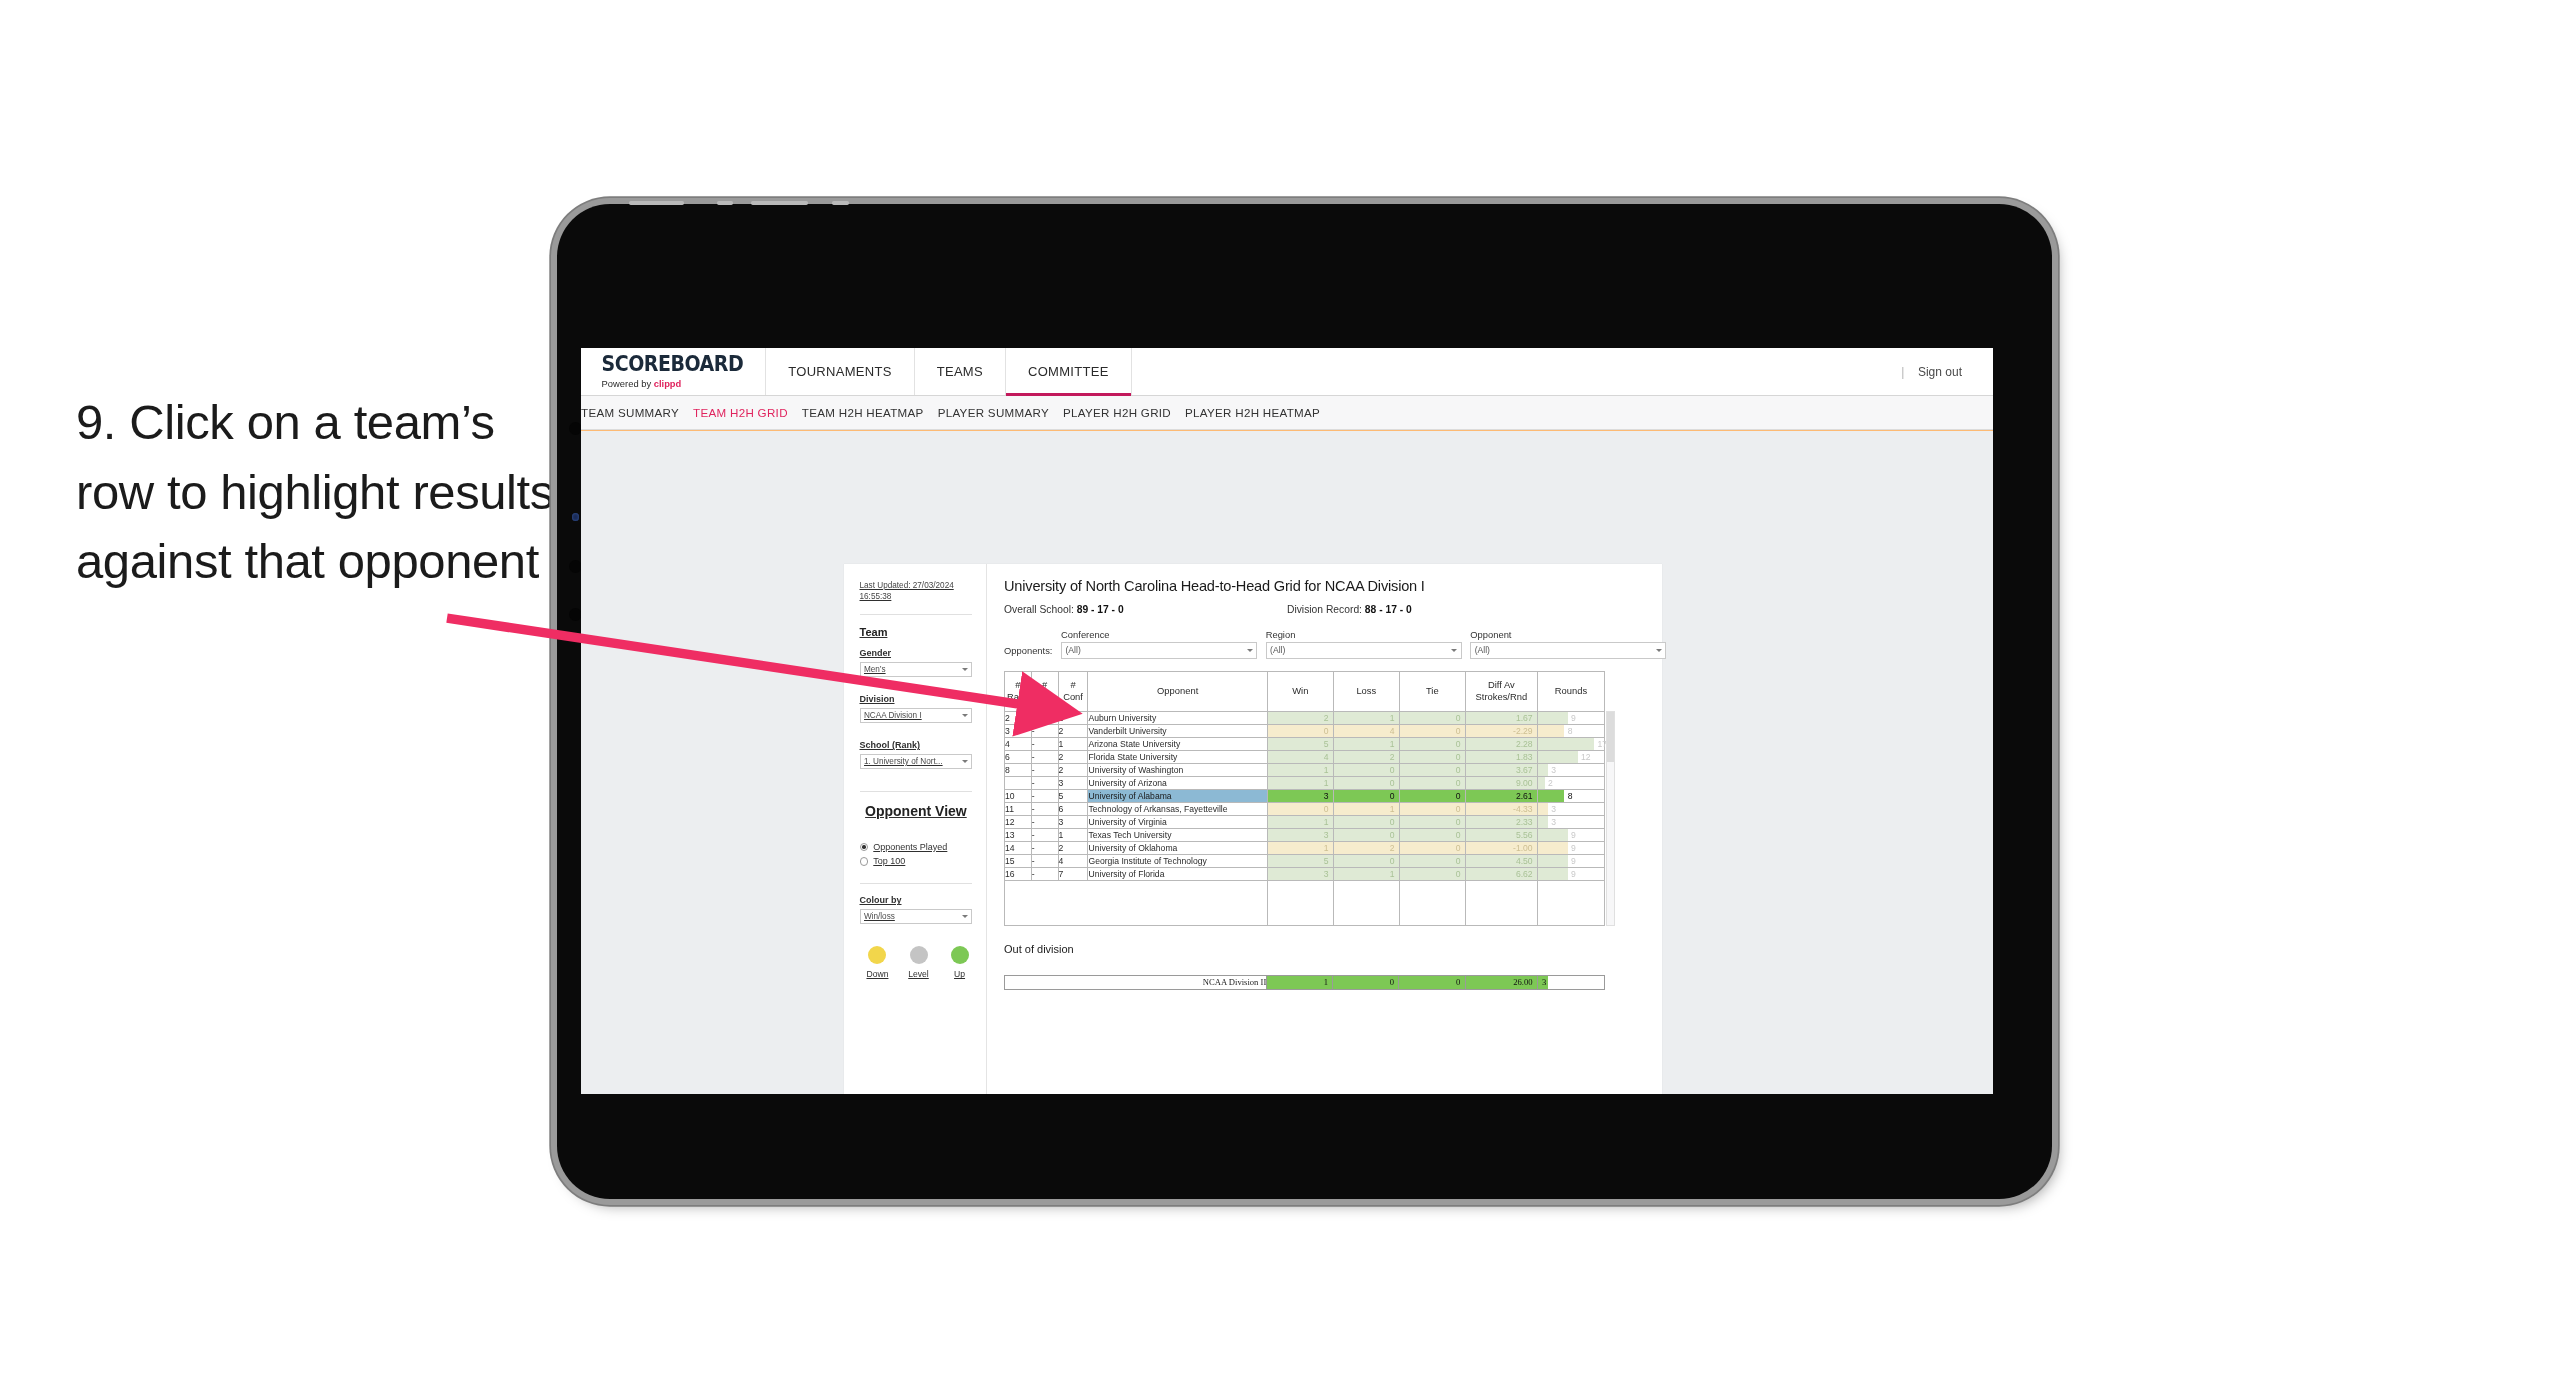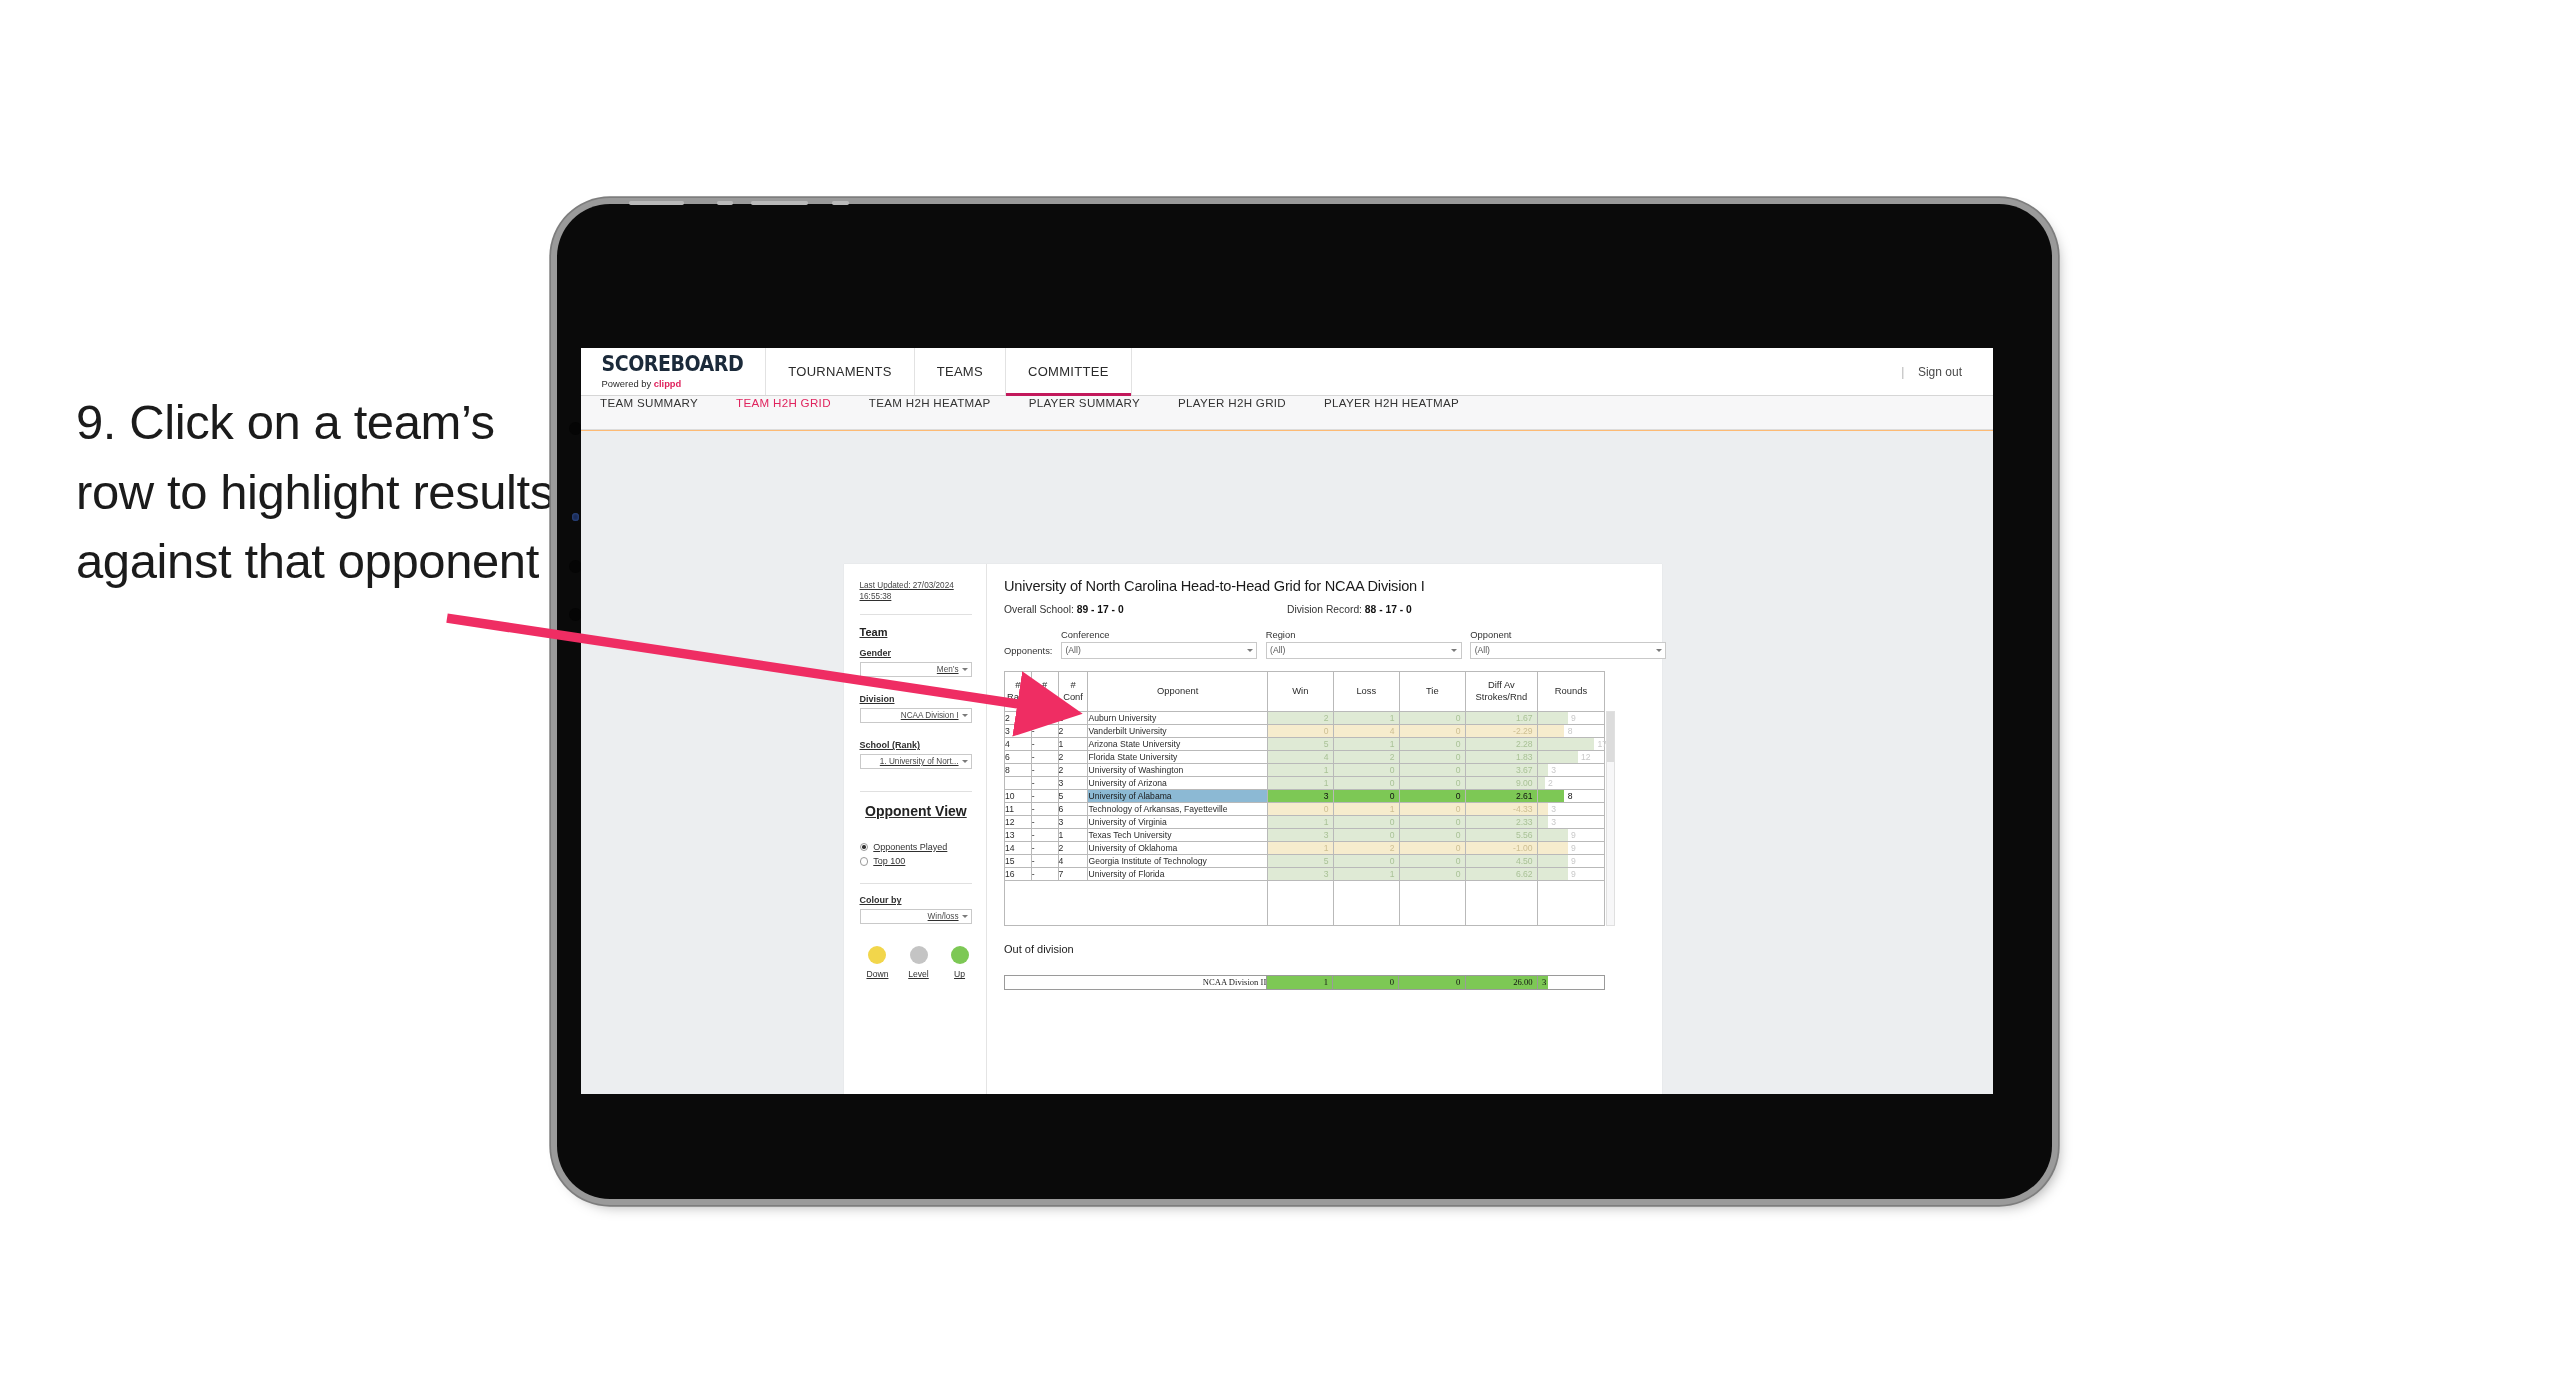--- a/index.html
+++ b/index.html
@@ -94,22 +94,22 @@
   #signout-wrap {
     display: flex; align-items: center; gap: 13.7px;
     padding-right: 31px; font-size: 12px; color: #4a4a4a;
   }
   #signout-divider { color: #b5b5b5; }
   #signout { cursor: pointer; }
 
   
   #subnav {
     height: 34px; background: #f7f7f8;
-    display: flex; 
-    padding-left: 19px; gap: 38px;
+    display: flex; align-items: center;
+    gap: 14px;
     border-bottom: 0.9px solid #dcdcdc;
   }
   .subnav-item { font-size: 11.6px; color: #333; letter-spacing: 0.3px; cursor: pointer; }
   .subnav-item.active { color: #e0245e; }
 
   
   #viz-area {
     position: absolute; left: 0; right: 0; top: 83px; bottom: 0;
     background: #eceef0;
   }
@@ -132,21 +132,21 @@
   #last-updated { font-size: 8.2px; color: #444; line-height: 1.45; }
   .side-hr { height: 0.9px; background: #e0e0e0; margin: 11px 0 11px 0; }
   .side-h { font-size: 11px; font-weight: 700; color: #222; margin-bottom: 10.3px; }
   .field-label { font-size: 9px; font-weight: 700; color: #2f2f2f; margin-bottom: 3.4px; }
   .select-box {
     height: 15.5px; border: 0.9px solid #c9c9c9; background: #fff;
     display: flex; align-items: center; padding: 0 3.4px;
     font-size: 8.2px; color: #4a4a4a; cursor: pointer;
     margin-bottom: 17px; position: relative;
   }
-  .select-box .sel-val { flex: 1; overflow: hidden; white-space: nowrap; text-overflow: ellipsis; text-align: right; }
+  .select-box .sel-val { flex: 1; overflow: hidden; white-space: nowrap; text-overflow: ellipsis; }
   .caret { width: 0; height: 0; border-left: 3px solid transparent; border-right: 3px solid transparent;
            border-top: 3.4px solid #7a7a7a; margin-left: 3.4px; }
   .side-h-center { text-align: center; font-size: 14px; font-weight: 700; color: #222; margin-bottom: 23px; }
   .radio-row { display: flex; align-items: center; gap: 5.2px; margin-bottom: 4.3px; font-size: 9px; color: #333; cursor: pointer; }
   .radio {
     width: 8.6px; height: 8.6px; border-radius: 50%; border: 0.9px solid #9a9a9a;
     background: #fff; position: relative; flex: none;
   }
   .radio.on::after {
     content: ""; position: absolute; left: 1.7px; top: 1.7px; width: 3.4px; height: 3.4px;

